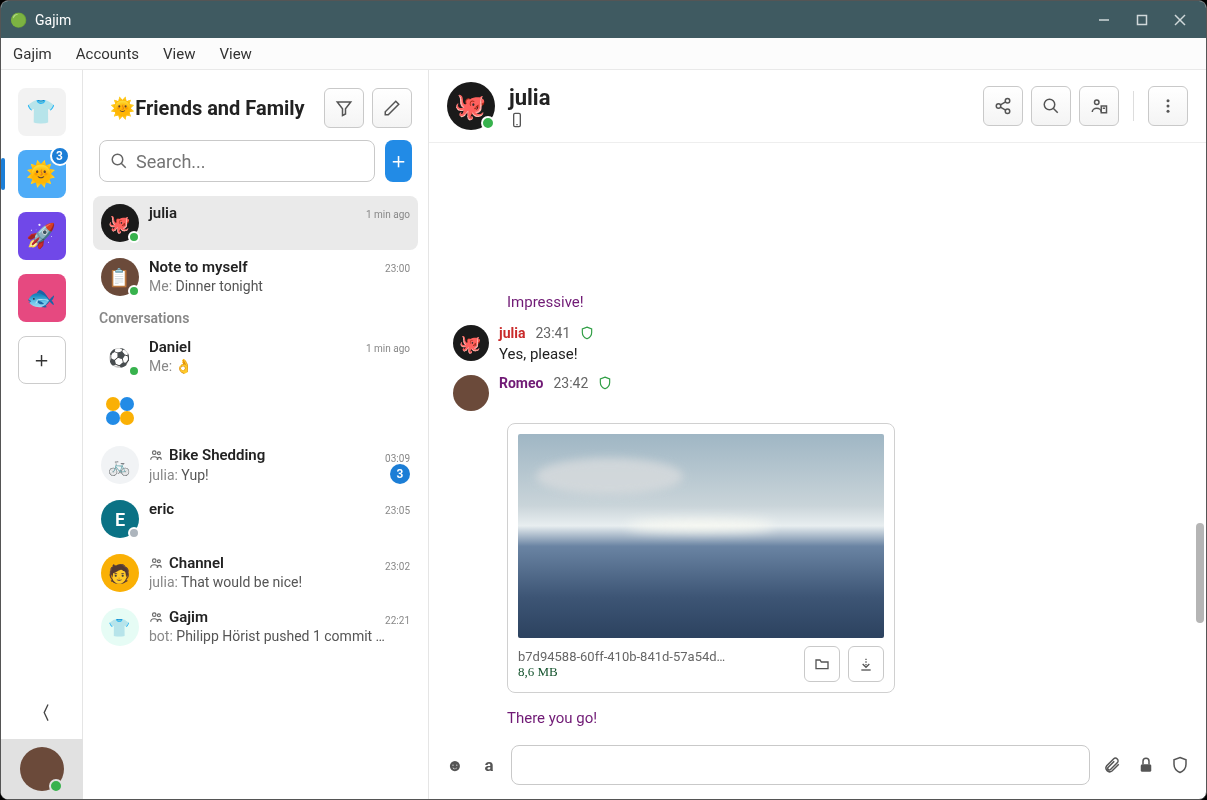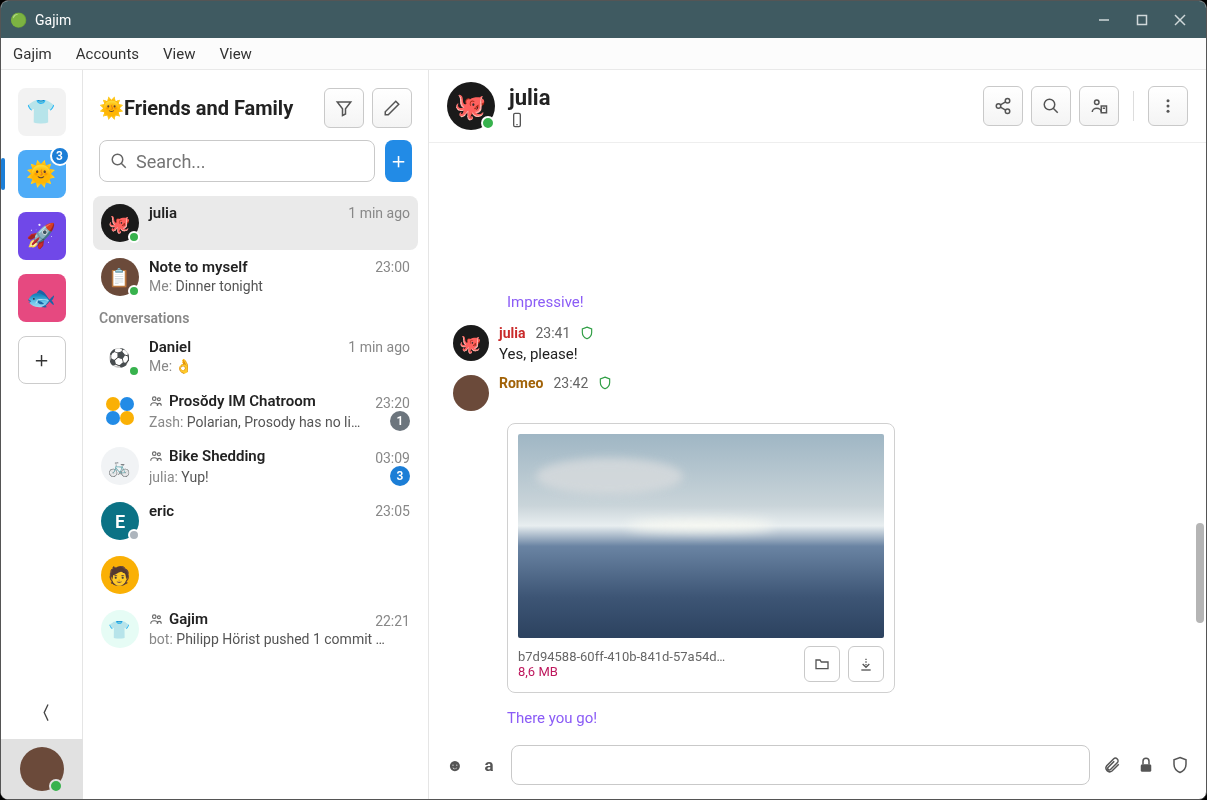--- a/index.html
+++ b/index.html
@@ -22,67 +22,67 @@
 .rail-item.pink { background:#e64980;}
 .rail-badge { position:absolute; top:-4px; right:-4px; min-width:20px; height:20px; border-radius:10px; background:#1c7ed6; color:#fff; font-size:12px; font-weight:600; display:flex; align-items:center; justify-content:center; border:2px solid #fff;}
 .rail-add { width:48px; height:48px; border:1px solid #ccc; border-radius:8px; display:flex; align-items:center; justify-content:center; font-size:22px; color:#333; cursor:pointer;}
 .rail-bottom { position:absolute; bottom:0; left:0; right:0; display:flex; flex-direction:column; align-items:center;}
 .rail-back { width:82px; height:52px; display:flex; align-items:center; justify-content:center; font-size:18px; cursor:pointer; color:#444; font-weight:bold;}
 .rail-avatar { width:82px; height:60px; background:#e1e1e1; display:flex; align-items:center; justify-content:center; position:relative;}
 .rail-avatar .av { width:44px; height:44px; border-radius:50%; background:#6b4a3a; position:relative; overflow:hidden;}
 .rail-avatar .presence { position:absolute; bottom:6px; right:20px; width:14px; height:14px; border-radius:50%; background:#37b24d; border:2px solid #e1e1e1;}
 .convlist { width:346px; border-right:1px solid #e5e5e5; display:flex; flex-direction:column; overflow:hidden;}
 .convlist-header { padding:18px 16px 12px 16px; display:flex; align-items:center; gap:8px;}
-.convlist-title { font-size:20px; font-weight:700; color:#222; flex:1;}
+.convlist-title { font-size:20px; font-weight:700; color:#222; flex:1;text-align:center;}
 .icon-btn { width:40px; height:40px; border:1px solid #c9c9c9; border-radius:6px; background:linear-gradient(#fff,#f4f4f4); display:flex; align-items:center; justify-content:center; cursor:pointer; color:#555;}
 .search-row { padding:0 16px 14px 16px; display:flex; gap:10px;}
 .search-box { flex:1; height:42px; border:1px solid #c9c9c9; border-radius:8px; display:flex; align-items:center; padding:0 10px; gap:8px; color:#777;}
 .search-box input { border:none; outline:none; flex:1; font-size:18px; color:#333; background:transparent;}
 .add-btn { width:42px; height:42px; border-radius:8px; background:#228be6; color:#fff; display:flex; align-items:center; justify-content:center; font-size:22px; cursor:pointer;}
 .section-label { padding:6px 16px 4px 16px; font-size:14px; color:#888; font-weight:600;}
 .conv-scroll { flex:1; overflow-y:auto; padding:0 10px;}
 .conv-item { display:flex; padding:8px 8px; border-radius:8px; gap:10px; cursor:pointer;}
 .conv-item.selected { background:#eaeaea;}
 .conv-avatar { width:38px; height:38px; border-radius:50%; flex-shrink:0; position:relative; display:flex; align-items:center; justify-content:center; font-size:18px;}
 .conv-avatar .presence { position:absolute; bottom:-1px; right:-1px; width:12px; height:12px; border-radius:50%; border:2px solid #fff;}
 .conv-body { flex:1; min-width:0;}
 .conv-top { display:flex; justify-content:space-between; align-items:baseline;}
 .conv-name { font-size:15px; font-weight:600; color:#222; display:flex; align-items:center; gap:4px;}
-.conv-time { font-size:14px; color:#888;}
+.conv-time { font-size:10px; color:#888;}
 .conv-preview { font-size:14px; color:#555; white-space:nowrap; overflow:hidden; text-overflow:ellipsis; margin-top:2px;}
 .conv-preview .me { color:#888;}
 .conv-badge { background:#6c757d; color:#fff; border-radius:10px; min-width:20px; height:20px; font-size:12px; font-weight:600; display:inline-flex; align-items:center; justify-content:center; margin-left:6px;}
 .conv-badge.blue { background:#1c7ed6;}
 .conv-bottom-row { display:flex; align-items:center; justify-content:space-between;}
 .chatpane { flex:1; display:flex; flex-direction:column; overflow:hidden;}
 .chat-header { padding:12px 18px; display:flex; align-items:center; border-bottom:1px solid #eee;}
 .chat-header .av-wrap { width:48px; height:48px; border-radius:50%; background:#1a1a1a; position:relative; margin-right:14px; display:flex; align-items:center; justify-content:center; font-size:26px;}
 .chat-header .presence { position:absolute; bottom:0; right:0; width:14px; height:14px; border-radius:50%; background:#37b24d; border:2px solid #fff;}
 .chat-header-title { font-size:22px; font-weight:700; color:#222;}
 .chat-header-sub { margin-top:2px; color:#555;}
 .chat-header-actions { margin-left:auto; display:flex; gap:8px; align-items:center;}
 .chat-header-actions .sep { width:1px; height:30px; background:#ddd; margin:0 6px;}
 .chat-body { flex:1; overflow-y:auto; padding:20px 24px 10px 24px; position:relative;}
-.msg-plain { margin-left:54px; font-size:15px; color:#8b5cf6; margin-bottom:14px;}
+.msg-plain { margin-left:54px; font-size:15px; color:#701a75; margin-bottom:14px;}
 .msg-block { display:flex; gap:10px; margin-bottom:12px;}
 .msg-av { width:36px; height:36px; border-radius:50%; flex-shrink:0; display:flex; align-items:center; justify-content:center; font-size:18px;}
 .msg-head { display:flex; align-items:center; gap:10px; font-size:14px;}
 .msg-sender { font-weight:700;}
 .msg-sender.julia { color:#c92a2a;}
-.msg-sender.romeo { color:#a16207;}
+.msg-sender.romeo { color:#701a75;}
 .msg-time { color:#666;}
 .shield { color:#2f9e44; font-size:14px;}
 .msg-text { font-size:15px; color:#222; margin-top:4px;}
 .attachment { margin-left:54px; border:1px solid #d0d0d0; border-radius:8px; padding:10px; width:388px; margin-top:6px;}
 .attach-img { width:100%; height:204px; background:linear-gradient(180deg,#9fb6c4 0%,#c9d4d9 35%,#e8eef0 45%,#6a84a3 55%,#3d5575 80%,#2c425f 100%); border-radius:2px; position:relative; overflow:hidden;}
 .attach-img::before { content:""; position:absolute; top:12%; left:5%; width:40%; height:18%; background:#d4d9dc; border-radius:50%; filter:blur(4px); opacity:.9;}
 .attach-img::after { content:""; position:absolute; top:42%; left:30%; width:40%; height:6%; background:#fffef4; border-radius:50%; filter:blur(6px); opacity:.8;}
 .attach-meta { display:flex; align-items:center; gap:8px; margin-top:8px;}
 .attach-name { font-size:13px; color:#666; white-space:nowrap; overflow:hidden; text-overflow:ellipsis; flex:1;}
-.attach-size { font-size:13px; color:#be185d;}
+.attach-size { font-size:13px; color:#14532d;font-family:Liberation Serif, serif;}
 .attach-btns { display:flex; gap:8px;}
 .attach-btn { width:36px; height:36px; border:1px solid #c9c9c9; border-radius:6px; display:flex; align-items:center; justify-content:center; cursor:pointer; background:#fff; color:#555;}
 .chat-input-row { display:flex; align-items:center; padding:8px 14px 14px 14px; gap:10px;}
 .chat-input { flex:1; height:40px; border:1px solid #c9c9c9; border-radius:8px; background:#fff;}
 .input-icon { width:24px; height:24px; display:flex; align-items:center; justify-content:center; color:#555; cursor:pointer; font-size:17px;}
 .scroll-indicator { position:absolute; right:2px; top:380px; width:8px; height:100px; background:#b5b5b5; border-radius:4px;}
 svg { display:block; }
 .group-icon { color:#666; margin-right:2px;}
 </style>
 </head>
@@ -202,35 +202,20 @@
           </div>
           <div class="conv-item">
             <div class="conv-avatar" style="background:#fff">
               <svg width="36" height="36">
                 <circle cx="11" cy="11" r="7" fill="#fab005"></circle>
                 <circle cx="25" cy="11" r="7" fill="#228be6"></circle>
                 <circle cx="11" cy="25" r="7" fill="#228be6"></circle>
                 <circle cx="25" cy="25" r="7" fill="#fab005"></circle>
               </svg>
             </div>
-            <div class="conv-body">
-    <div class="conv-top">
-                <span class="conv-name"><svg class="group-icon" width="14" height="14" viewBox="0 0 24 24" fill="none" stroke="currentColor" stroke-width="2">
-                    <circle cx="9" cy="8" r="3"></circle>
-                    <circle cx="17" cy="9" r="2.5"></circle>
-                    <path d="M3 20c0-3 3-5 6-5s6 2 6 5"></path>
-                    <path d="M14 20c0-2 2-4 4-4s3 2 3 4"></path>
-                  </svg>Prosŏdy IM Chatroom</span>
-                <span class="conv-time">23:20</span>
-              </div>
-    <div class="conv-bottom-row">
-                <div class="conv-preview"><span class="me">Zash: </span>Polarian, Prosody has no li…</div>
-                <span class="conv-badge ">1</span>
-              </div>
-  </div>
           </div>
           <div class="conv-item">
             <div class="conv-avatar" style="background:#f1f3f5">🚲</div>
             <div class="conv-body">
     <div class="conv-top">
                 <span class="conv-name"><svg class="group-icon" width="14" height="14" viewBox="0 0 24 24" fill="none" stroke="currentColor" stroke-width="2">
                     <circle cx="9" cy="8" r="3"></circle>
                     <circle cx="17" cy="9" r="2.5"></circle>
                     <path d="M3 20c0-3 3-5 6-5s6 2 6 5"></path>
                     <path d="M14 20c0-2 2-4 4-4s3 2 3 4"></path>
@@ -251,20 +236,32 @@
             <div class="conv-body">
     <div class="conv-top">
                 <span class="conv-name">eric</span>
                 <span class="conv-time">23:05</span>
               </div>
   </div>
           </div>
           <div class="conv-item">
             <div class="conv-avatar" style="background:#fab005">🧑</div>
             <div class="conv-body">
+    <div class="conv-top">
+                <span class="conv-name"><svg class="group-icon" width="14" height="14" viewBox="0 0 24 24" fill="none" stroke="currentColor" stroke-width="2">
+                    <circle cx="9" cy="8" r="3"></circle>
+                    <circle cx="17" cy="9" r="2.5"></circle>
+                    <path d="M3 20c0-3 3-5 6-5s6 2 6 5"></path>
+                    <path d="M14 20c0-2 2-4 4-4s3 2 3 4"></path>
+                  </svg>Channel</span>
+                <span class="conv-time">23:02</span>
+              </div>
+    <div class="conv-bottom-row">
+                <div class="conv-preview"><span class="me">julia: </span>That would be nice!</div>
+              </div>
   </div>
           </div>
           <div class="conv-item">
             <div class="conv-avatar" style="background:#e6fcf5">👕</div>
             <div class="conv-body">
     <div class="conv-top">
                 <span class="conv-name"><svg class="group-icon" width="14" height="14" viewBox="0 0 24 24" fill="none" stroke="currentColor" stroke-width="2">
                     <circle cx="9" cy="8" r="3"></circle>
                     <circle cx="17" cy="9" r="2.5"></circle>
                     <path d="M3 20c0-3 3-5 6-5s6 2 6 5"></path>

